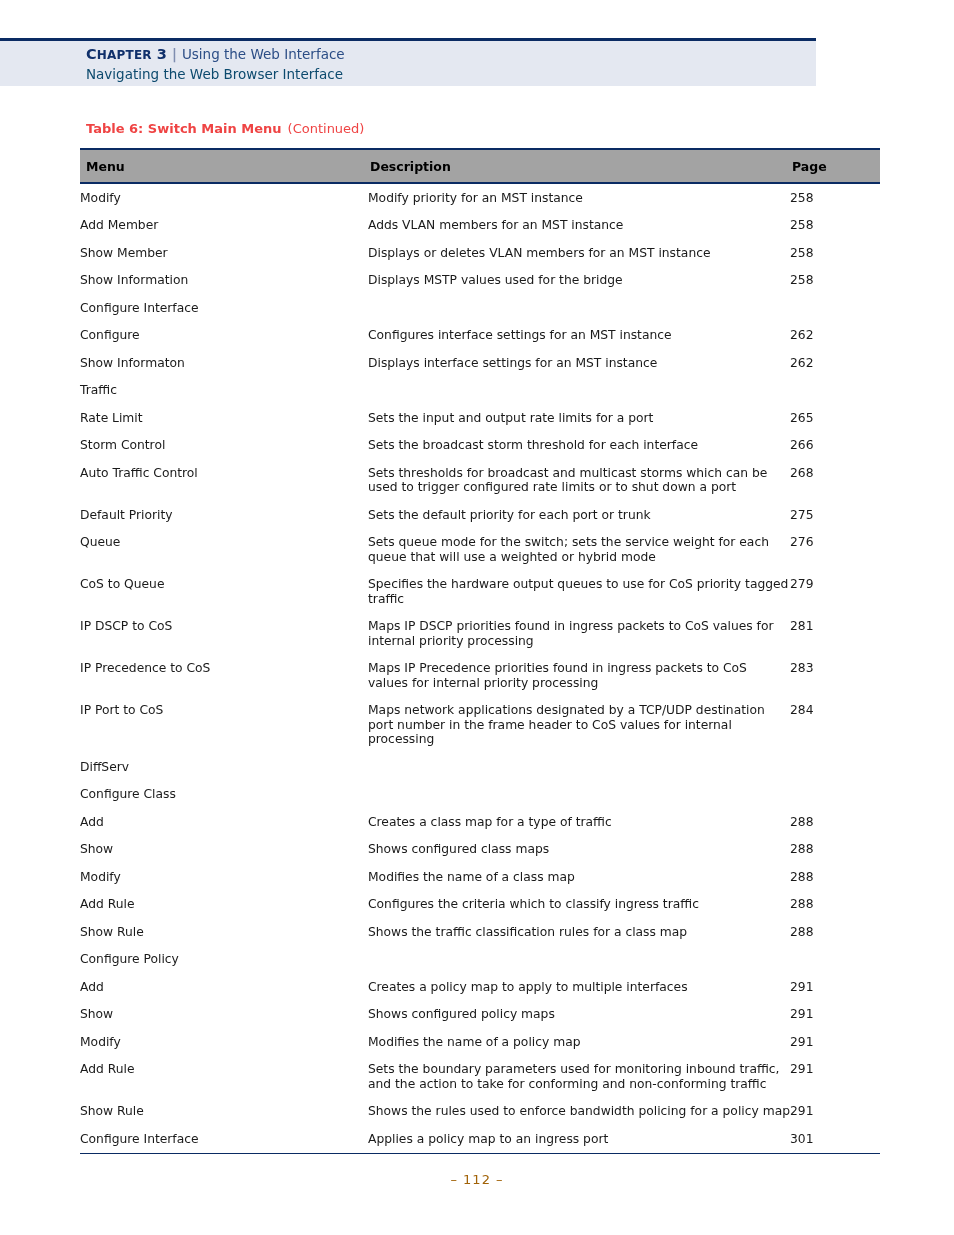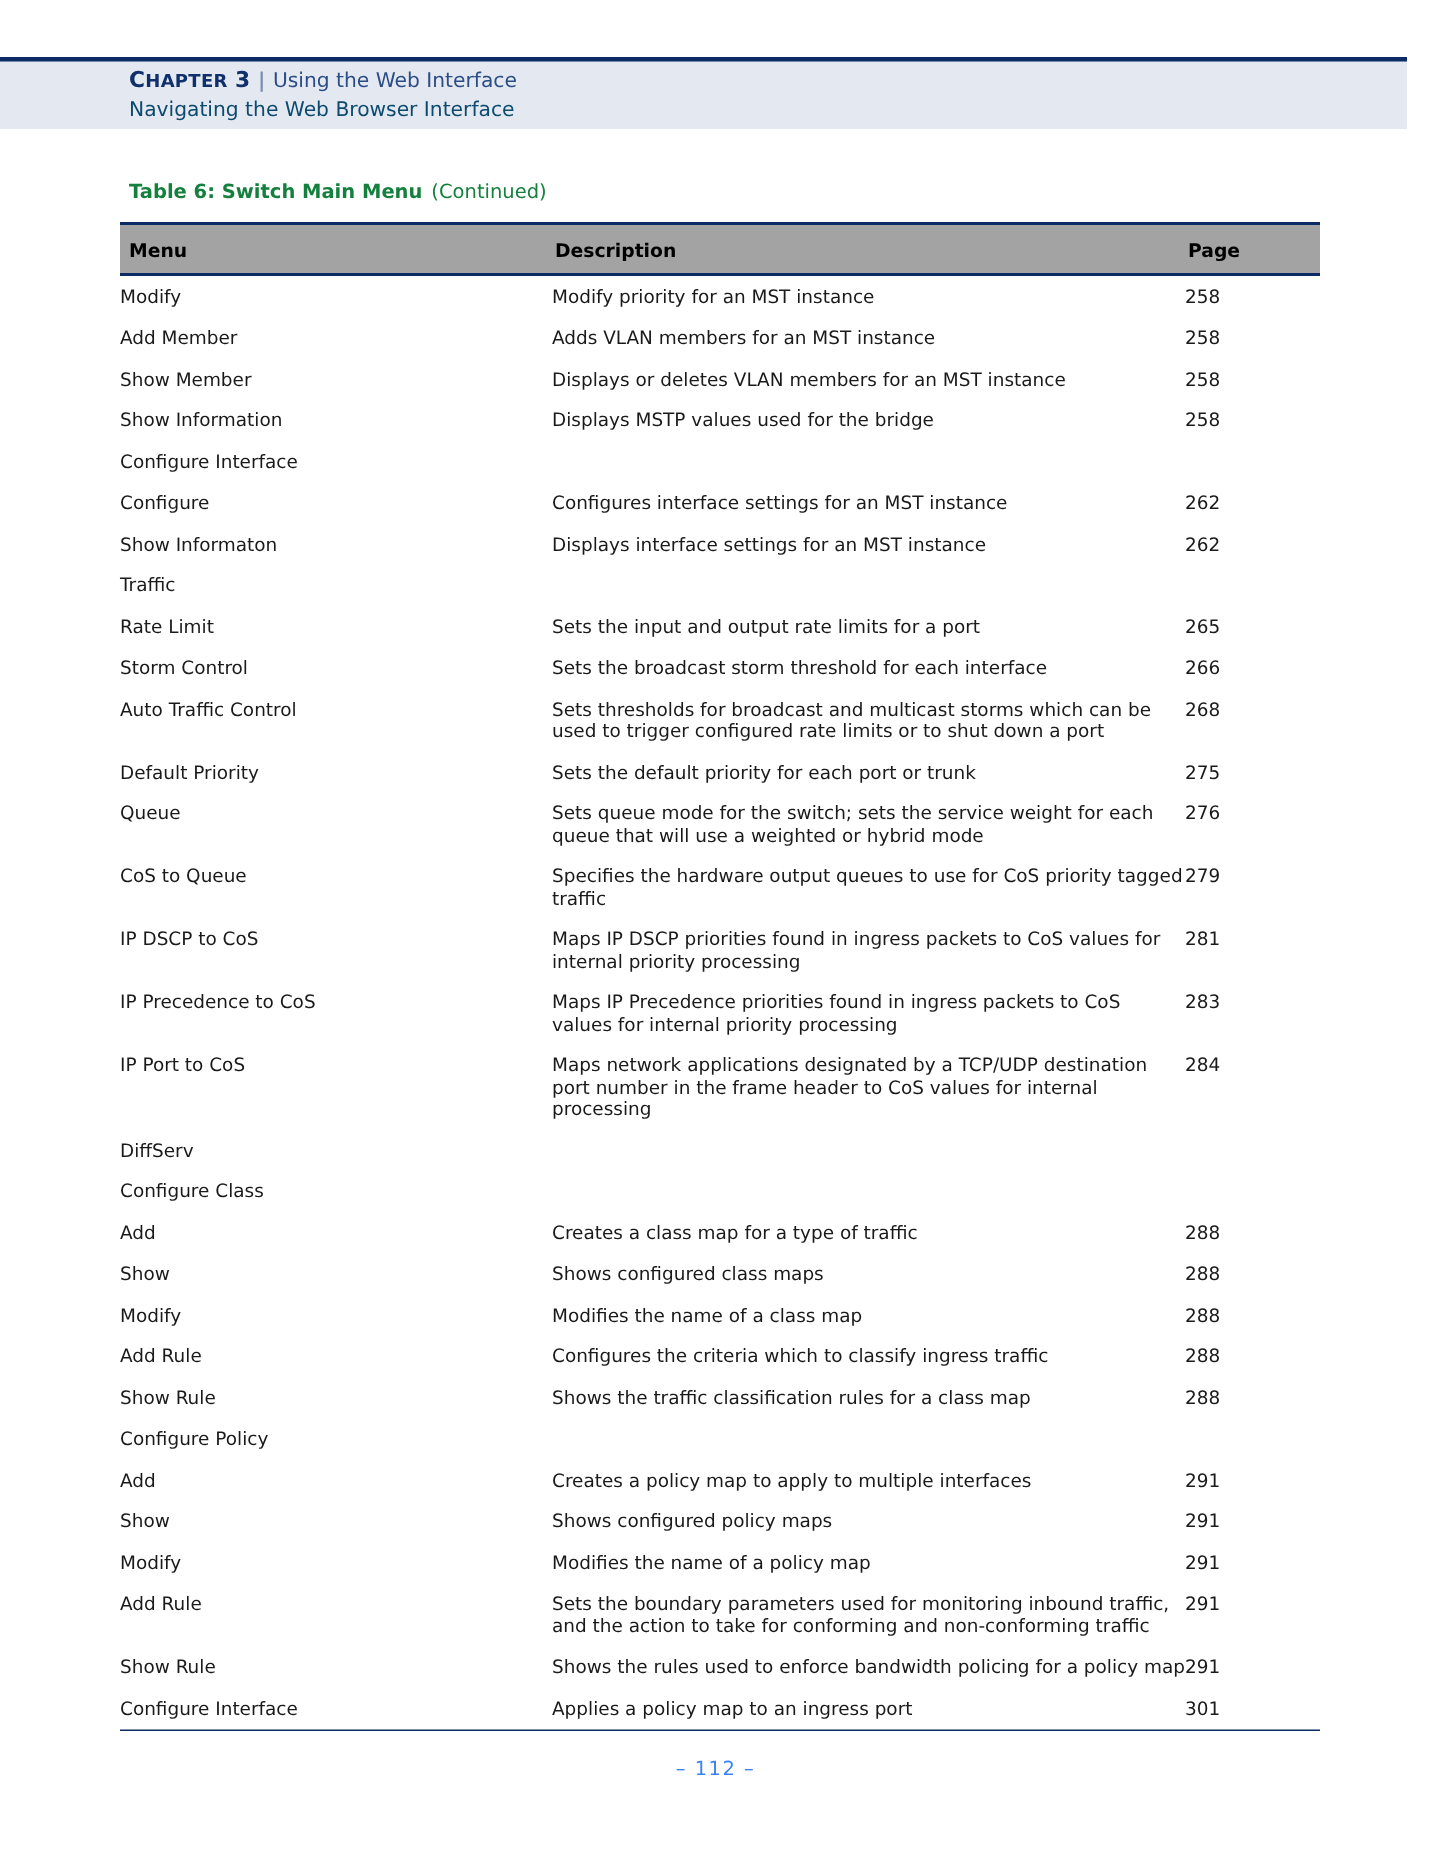--- a/index.html
+++ b/index.html
@@ -14,21 +14,21 @@
     font-family: "DejaVu Sans", sans-serif;
     color: #000000;
     overflow: hidden;
   }
 
   
   .page-header {
     position: absolute;
     top: 38px;
     left: 0;
-    width: 938px;
+    width: 816px;
     height: 48px;
     background: #e4e8f1;
     border-top: 3px solid #0a2b63;
     box-sizing: border-box;
   }
   .header-lines {
     position: absolute;
     left: 86px;
     top: 4px;
   }
@@ -64,21 +64,21 @@
     white-space: nowrap;
     margin-top: 1px;
   }
 
   
   .table-caption {
     position: absolute;
     left: 86px;
     top: 121px;
     font-size: 13px;
-    color: #15803d;
+    color: #ef4444;
     white-space: nowrap;
   }
   .table-caption .cap-main {
     font-weight: bold;
   }
   .table-caption .cap-cont {
     font-weight: normal;
     margin-left: 6px;
   }
 
@@ -129,21 +129,21 @@
   .lvl3 { padding-left: 46px; }
 
   
   .page-footer {
     position: absolute;
     left: 0;
     top: 1172px;
     width: 954px;
     text-align: center;
     font-size: 13px;
-    color: #3b82f6;
+    color: #a16207;
     letter-spacing: 1px;
   }
 </style>
 </head>
 <body>
 
 <div class="page-header">
   <div class="header-lines">
     <div class="header-line1">
       <span class="chapter-label"><span class="cap">C</span><span class="sm">HAPTER</span> <span class="cap">3</span></span><span class="header-sep">|</span><span class="header-title">Using the Web Interface</span>

